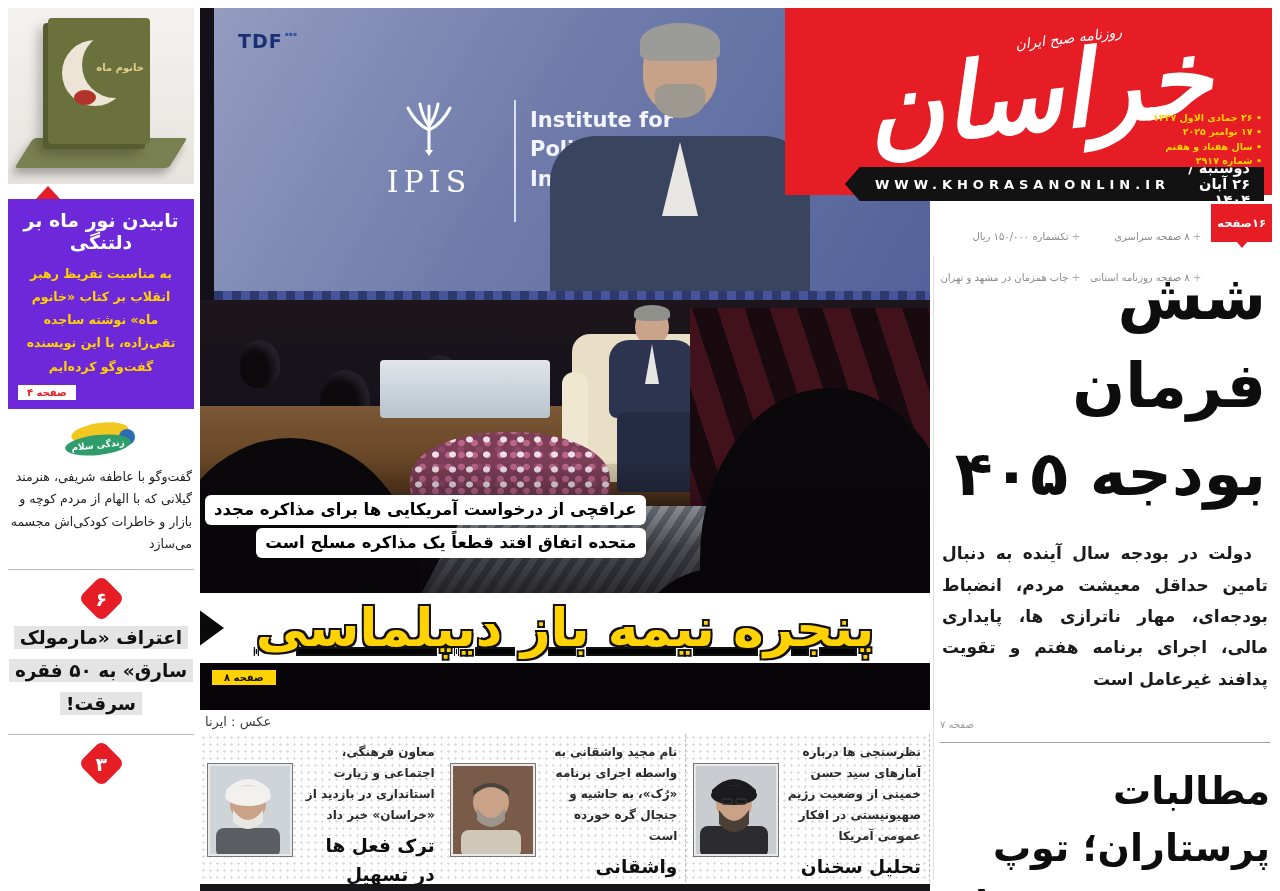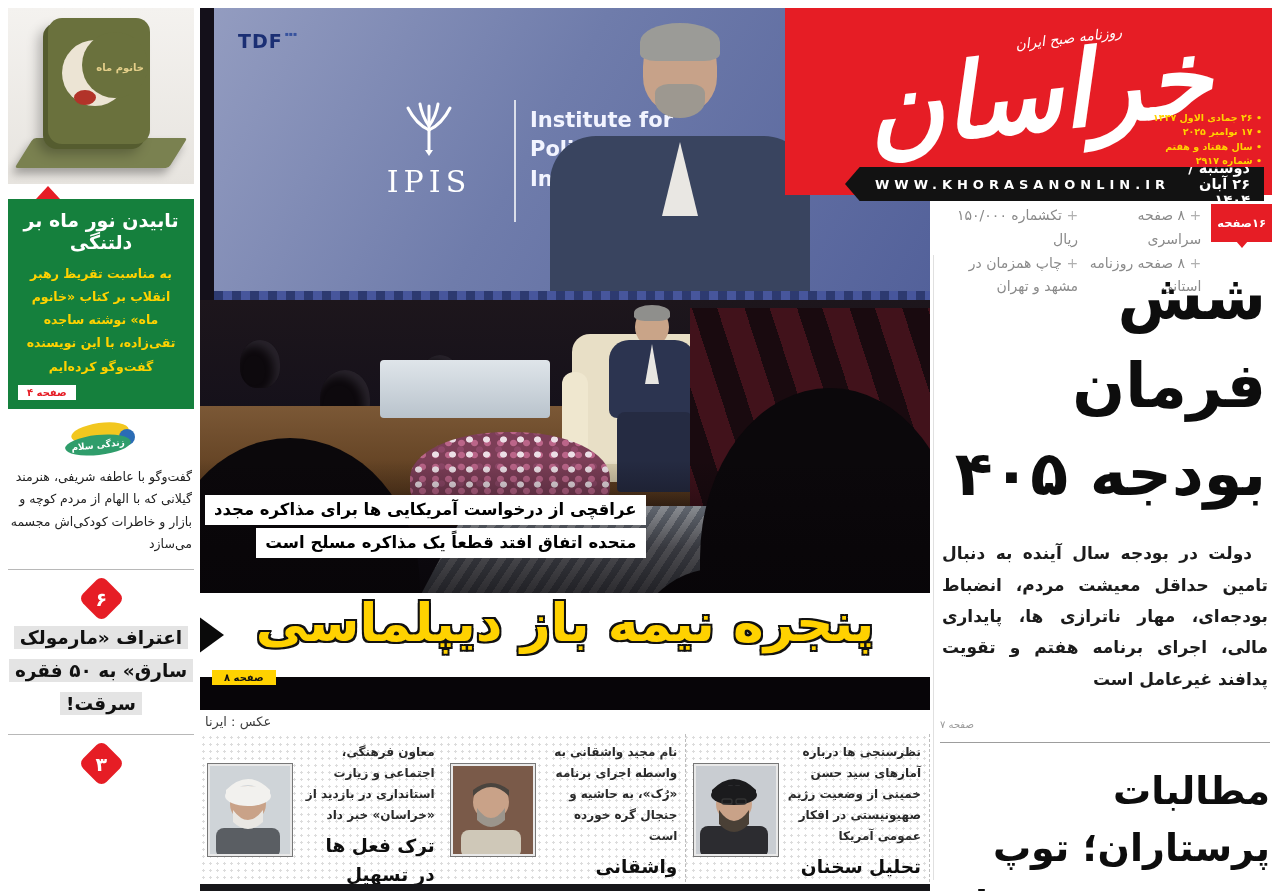--- a/index.html
+++ b/index.html
@@ -3,29 +3,29 @@
 <meta charset="utf-8">
 <style>
   html,body{margin:0;padding:0;background:#fff;}
   #page{position:relative;width:1280px;height:891px;background:#fff;overflow:hidden;
         font-family:"DejaVu Sans",sans-serif;}
   [data-name]{box-sizing:border-box;}
 
   
   .sidebar{position:absolute;left:8px;top:8px;width:186px;}
   .book-card{position:relative;height:176px;background:linear-gradient(180deg,#f4f2ef,#e7e4df);overflow:hidden;}
-  .book{position:absolute;left:40px;top:10px;width:102px;height:126px;background:#6a713d;border-radius:14px;
+  .book{position:absolute;left:40px;top:10px;width:102px;height:126px;background:#6a713d;border-radius:4px;
         box-shadow:-5px 5px 0 #555c2f,-10px 10px 12px rgba(0,0,0,.25);}
   .cres{position:absolute;left:14px;top:22px;width:66px;height:66px;border-radius:50%;background:#ece4d4;}
   .cres::after{content:"";position:absolute;left:20px;top:-8px;width:66px;height:66px;border-radius:50%;background:#6a713d;}
   .blob{position:absolute;left:26px;top:72px;width:22px;height:15px;border-radius:50%;background:#b23329;}
   .book-title{position:absolute;right:6px;top:44px;font-size:10px;font-weight:bold;color:#e4cf8a;direction:rtl;}
   .book2{position:absolute;left:16px;top:130px;width:154px;height:30px;background:#7a8150;transform:skewX(-32deg);border-radius:3px;box-shadow:0 6px 8px rgba(0,0,0,.3);}
   .ptr{width:0;height:0;margin:2px 0 0 28px;border-left:12px solid transparent;border-right:12px solid transparent;border-bottom:13px solid #e61d25;}
-  .red-box{background:#15803d;color:#fff;direction:rtl;text-align:center;padding:10px 10px 9px;}
+  .red-box{background:#6d28d9;color:#fff;direction:rtl;text-align:center;padding:10px 10px 9px;}
   .red-box h3{margin:0;font-size:19px;font-weight:bold;letter-spacing:-.5px;}
   .red-box p{margin:9px 0 0;color:#ffd200;font-size:12.5px;font-weight:bold;line-height:1.85;text-align:center;}
   .badge-white{display:inline-block;background:#fff;color:#e61d25;font-size:10px;font-weight:bold;padding:2px 9px;margin-top:7px;}
   .sb-item{direction:rtl;text-align:center;margin-top:12px;}
   .sb-item p{font-size:12.5px;color:#222;line-height:1.8;margin:7px 2px 0;text-align:right;}
   .sb-item h4{margin:6px 0 0;font-size:18.5px;font-weight:bold;line-height:1.8;color:#111;}
   .mark{background:#e4e4e4;padding:1px 6px;-webkit-box-decoration-break:clone;box-decoration-break:clone;}
   .sb-hr{border:none;border-top:1px solid #b8b8b8;margin:13px 0 0;}
   .diamond{width:33px;height:33px;background:#e61d25;border-radius:7px;transform:rotate(45deg);margin:12px auto 2px;display:flex;align-items:center;justify-content:center;}
   .diamond span{transform:rotate(-45deg);color:#fff;font-size:19px;font-weight:bold;}
@@ -71,22 +71,22 @@
   .flowers{position:absolute;left:210px;top:424px;width:200px;height:96px;border-radius:48% 48% 42% 42%;background-color:#7c3e57;
            background-image:radial-gradient(#ecdfe6 3px,transparent 4px),radial-gradient(#bb6589 3px,transparent 4px),radial-gradient(#8e4868 3px,transparent 4px);
            background-size:17px 15px,13px 12px,19px 17px;background-position:0 0,6px 5px,3px 9px;}
   .carpet{position:absolute;left:268px;top:498px;width:360px;height:170px;transform:skewX(-28deg);transform-origin:top left;
           background:repeating-linear-gradient(97deg,#cbd1d8 0 8px,#8e98a4 8px 16px);}
   .chairs-red{position:absolute;right:0;top:300px;width:240px;height:402px;
           background:repeating-linear-gradient(72deg,#41121b 0 26px,#190a0f 26px 50px);}
   .sil{position:absolute;background:#0b080b;border-radius:50% 50% 30% 30%;}
   .vig{position:absolute;left:0;bottom:0;width:100%;height:250px;background:linear-gradient(180deg,rgba(8,5,8,0),rgba(8,5,8,.65) 35%,#070508 75%);}
   .kicker{position:absolute;left:5px;top:487px;direction:rtl;text-align:right;z-index:4;}
-  .kicker span{display:table;background:#fff;color:#000;font-weight:bold;font-size:16.5px;line-height:1.45;padding:3px 9px;margin-bottom:3px;}
-  .band{position:absolute;left:0;top:585px;width:100%;height:84px;background:#fff;z-index:4;display:flex;justify-content:center;}
+  .kicker span{display:table;background:#fff;color:#000;font-weight:bold;font-size:16.5px;line-height:1.45;padding:3px 9px;margin-bottom:3px;border-radius:6px;}
+  .band{position:absolute;left:0;top:585px;width:100%;height:70px;background:#fff;z-index:4;display:flex;align-items:center;justify-content:center;text-decoration:underline;}
   .band-arrow{position:absolute;left:-2px;top:50%;transform:translateY(-50%);width:0;height:0;
               border-top:19px solid transparent;border-bottom:19px solid transparent;border-left:26px solid #0a0a0a;}
   .big-yellow{direction:rtl;color:#ffd200;font-size:52px;font-weight:bold;letter-spacing:-1px;
               -webkit-text-stroke:2.5px #111;paint-order:stroke fill;
               text-shadow:2px 2px 0 #111,-2px 2px 0 #111,2px -2px 0 #111,-2px -2px 0 #111;}
   .badge-yellow{position:absolute;left:12px;top:662px;z-index:4;background:#ffd200;color:#111;font-size:10px;font-weight:bold;padding:2px 12px;}
   .credit{position:absolute;left:205px;top:714px;font-size:13px;color:#3d3d3d;direction:rtl;z-index:2;}
 
   
   .masthead{position:absolute;left:785px;top:8px;width:487px;height:187px;background:#e61d25;z-index:6;}
@@ -100,21 +100,21 @@
           display:flex;align-items:center;justify-content:space-between;padding:0 14px 0 30px;}
   .banner .url{color:#fff;font-size:13px;font-weight:bold;letter-spacing:5px;}
   .banner .issue-date{color:#fff;font-size:14.5px;font-weight:bold;direction:rtl;}
 
   
   .info-line{position:absolute;left:936px;top:204px;width:336px;display:flex;direction:rtl;gap:10px;align-items:flex-start;}
   .pbadge{position:relative;background:#e61d25;color:#fff;font-size:11.5px;font-weight:bold;padding:12px 6px;flex:none;}
   .pbadge::after{content:"";position:absolute;left:50%;bottom:-6px;transform:translateX(-50%);
                  border-left:6px solid transparent;border-right:6px solid transparent;border-top:7px solid #e61d25;}
   .info-col{margin:0;padding:0;list-style:none;text-align:right;}
-  .info-col li{color:#8a8a8a;font-size:14px;line-height:1.7;}
+  .info-col li{color:#8a8a8a;font-size:10px;line-height:1.7;margin-top:24px;}
   .info-col li::before{content:"+ ";color:#b0b0b0;}
 
   
   .vline{position:absolute;left:933px;top:255px;width:1px;height:625px;background:#e0e0e0;}
   .right-col{position:absolute;left:940px;top:250px;width:330px;direction:rtl;text-align:right;}
   .right-col h1{margin:4px;font-size:62px;font-weight:bold;color:#0d0d0d;line-height:1.42;letter-spacing:-2px;}
   .sum1{margin:20px 2px 0;font-size:17px;font-weight:bold;color:#1c1c1c;line-height:1.85;text-align:justify;text-align-last:right;text-indent:16px;}
   .page7{display:block;margin-top:24px;color:#9a9a9a;font-size:10px;text-align:left;}
   .rc-hr{border:none;border-top:1px solid #9d9d9d;margin:12px 0 0;}
   .right-col h2{margin:20px 0 0;font-size:38px;font-weight:bold;color:#0d0d0d;line-height:1.5;letter-spacing:-1px;}

